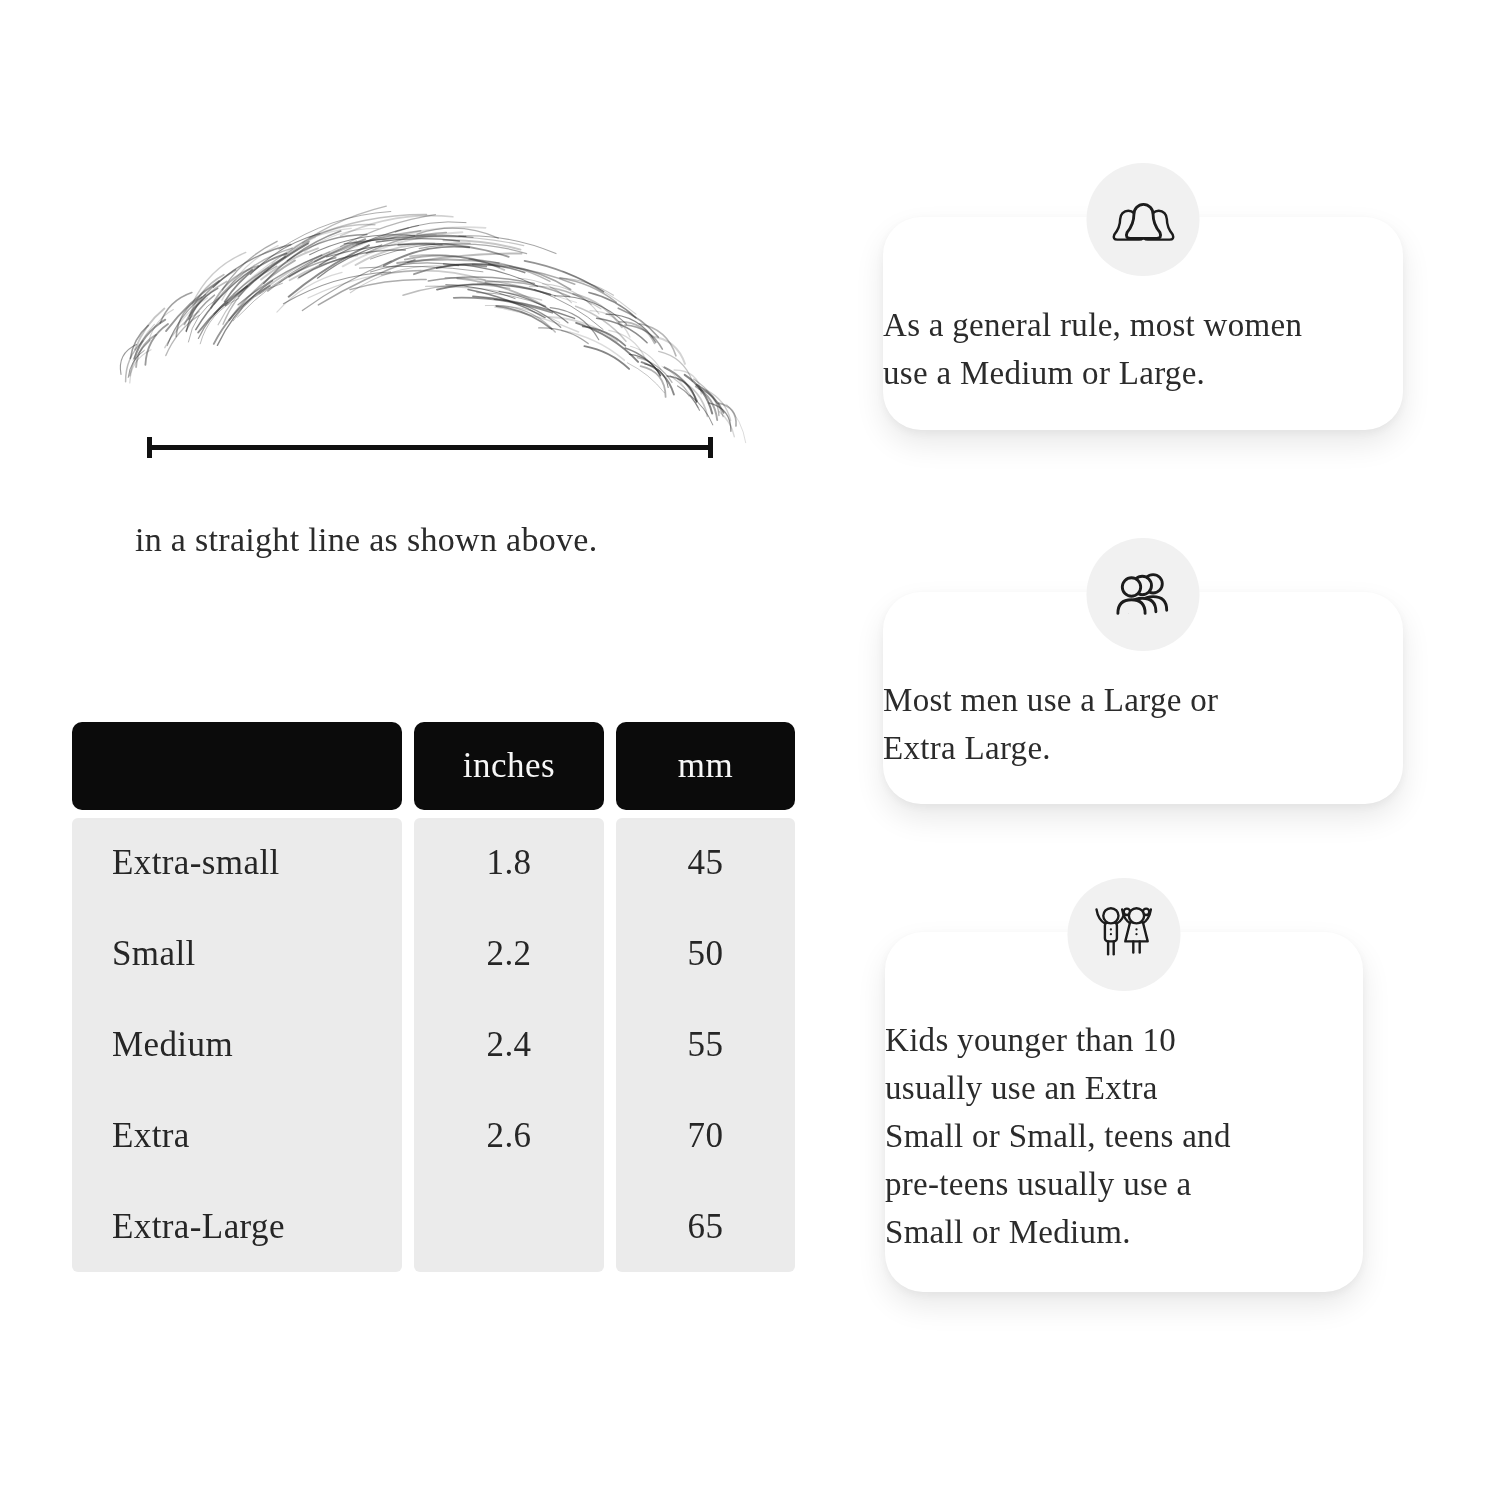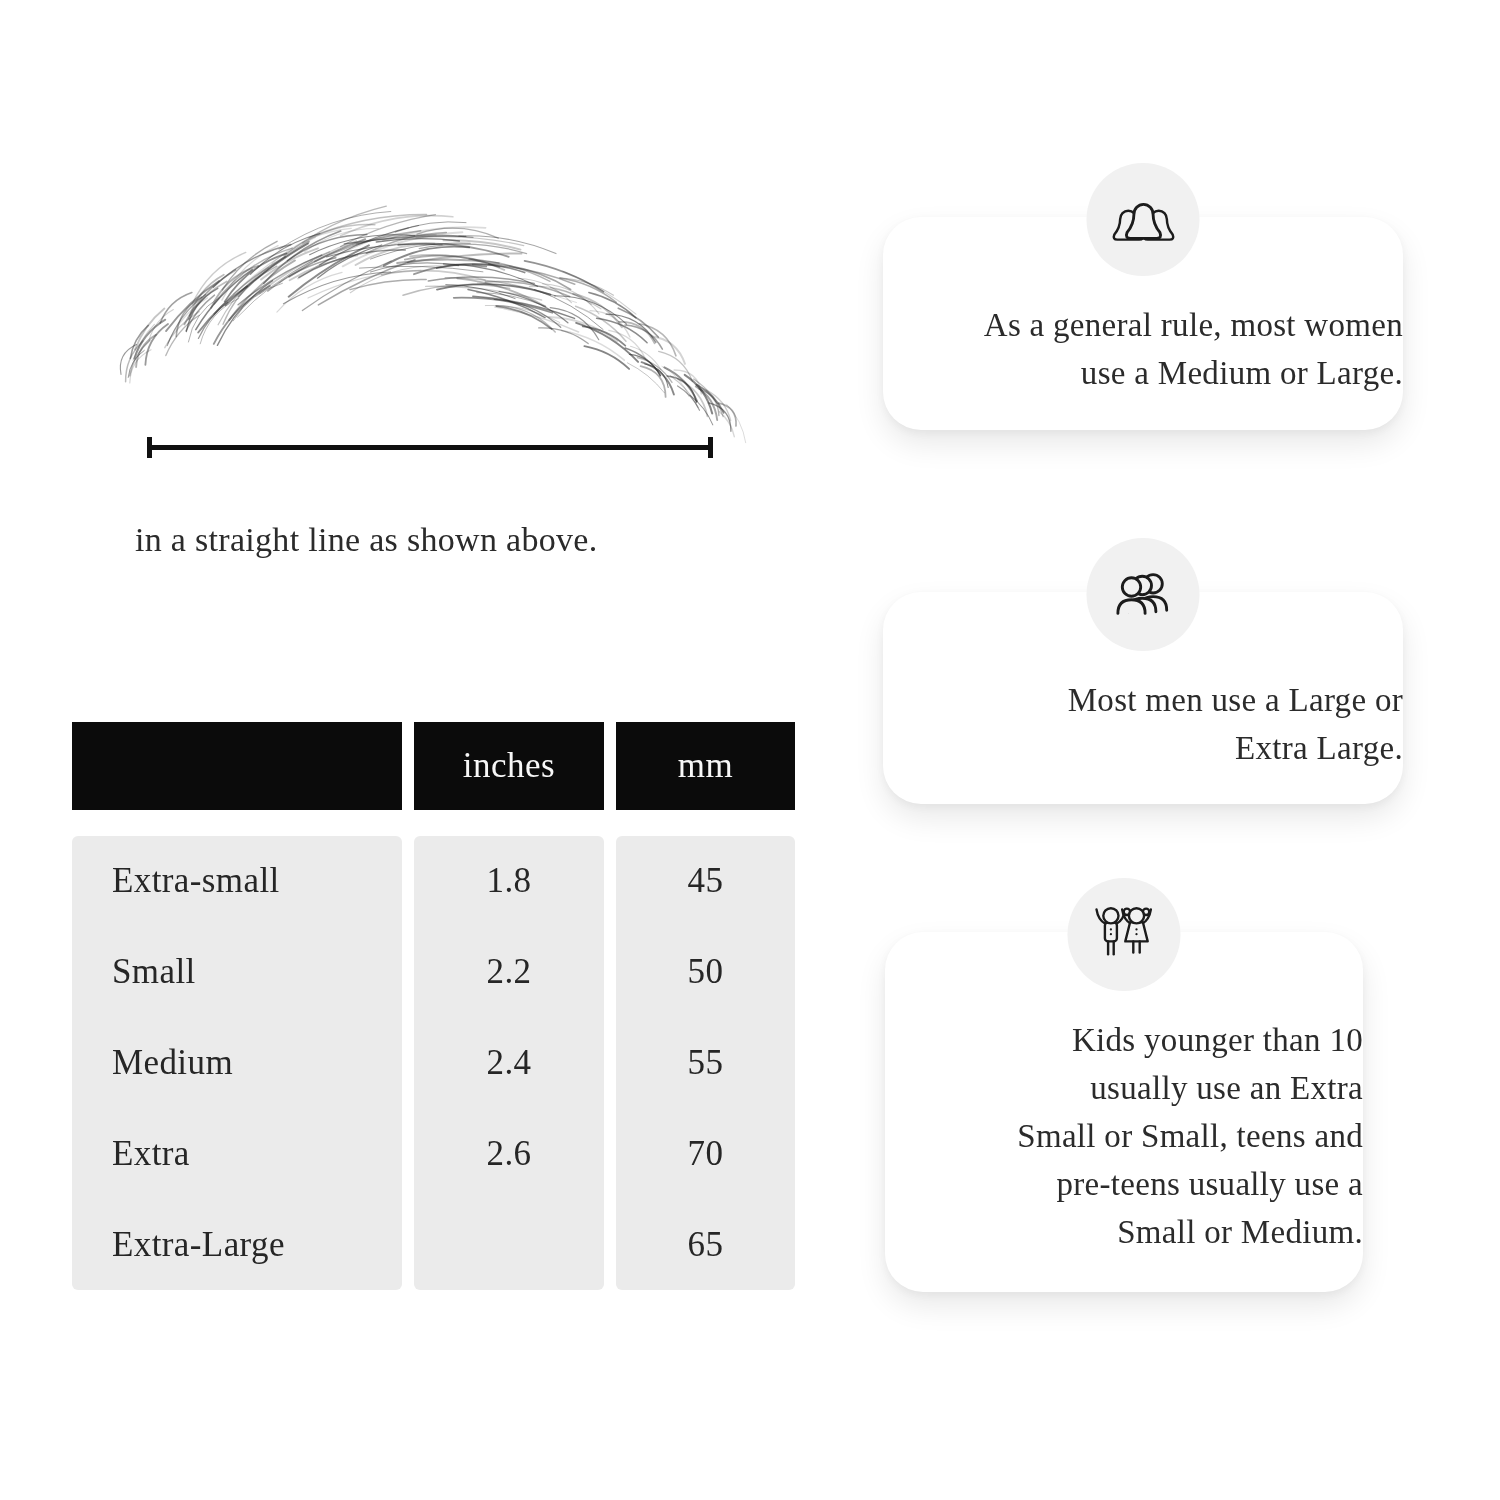--- a/index.html
+++ b/index.html
@@ -32,28 +32,28 @@
   .measure-line::before{left:-1px;}
   .measure-line::after{right:-1px;}
 
   .caption{position:absolute;left:135px;top:514px;width:640px;
     font-size:34px;line-height:52px;letter-spacing:.3px;color:#2b2b2b;}
 
   
   .size-table{position:absolute;left:72px;top:722px;width:723px;}
   .thead,.tbody{display:grid;grid-template-columns:330px 190px 179px;column-gap:12px;}
   .th{
-    height:88px;background:var(--table-header-bg);border-radius:0;
+    height:88px;background:var(--table-header-bg);border-radius:10px;
     color:var(--table-header-text);font-size:35px;letter-spacing:.5px;
     display:flex;align-items:center;justify-content:center;
   }
   .tbody{margin-top:8px;}
   .tcol{
     height:454px;background:var(--table-body-bg);border-radius:6px;
-    display:grid;grid-template-rows:repeat(5,1fr);margin-top:18px;
+    display:grid;grid-template-rows:repeat(5,1fr);
   }
   .cell{display:flex;align-items:center;justify-content:center;
     font-size:35px;letter-spacing:.4px;color:#262626;}
   .tcol-label .cell{justify-content:flex-start;padding-left:40px;}
 
   
   .card{
     position:absolute;background:var(--card-bg);border-radius:38px;
     box-shadow:0 14px 30px rgba(0,0,0,.09),0 3px 9px rgba(0,0,0,.045);
     box-sizing:border-box;
@@ -61,21 +61,21 @@
   .card-women{left:883px;top:217px;width:520px;height:213px;}
   .card-men  {left:883px;top:592px;width:520px;height:212px;}
   .card-kids {left:885px;top:932px;width:478px;height:360px;}
   .icon-circle{
     position:absolute;top:-54px;left:50%;transform:translateX(-50%);
     width:113px;height:113px;border-radius:50%;background:var(--icon-circle-bg);
     display:flex;align-items:center;justify-content:center;
   }
   .icon-circle svg{display:block;}
   .card-text{
-    padding-top:84px;text-align:right;
+    padding-top:84px;text-align:left;
     font-size:33px;line-height:48px;letter-spacing:.3px;color:#2b2b2b;
   }
 </style>
 </head>
 <body>
 
 <div class="canvas">
 
   <div class="brow-figure">
     <svg width="660" height="212" viewBox="0 0 660 212" xmlns="http://www.w3.org/2000/svg">

